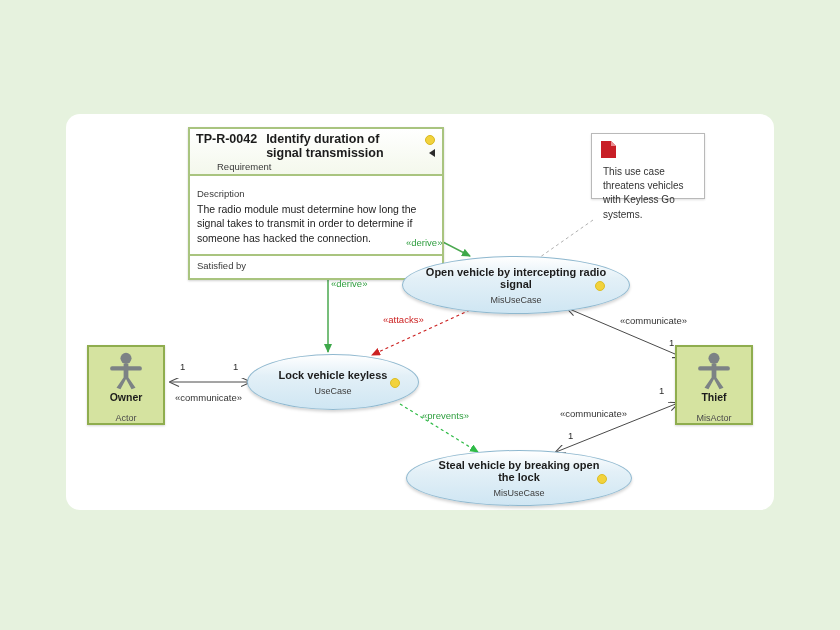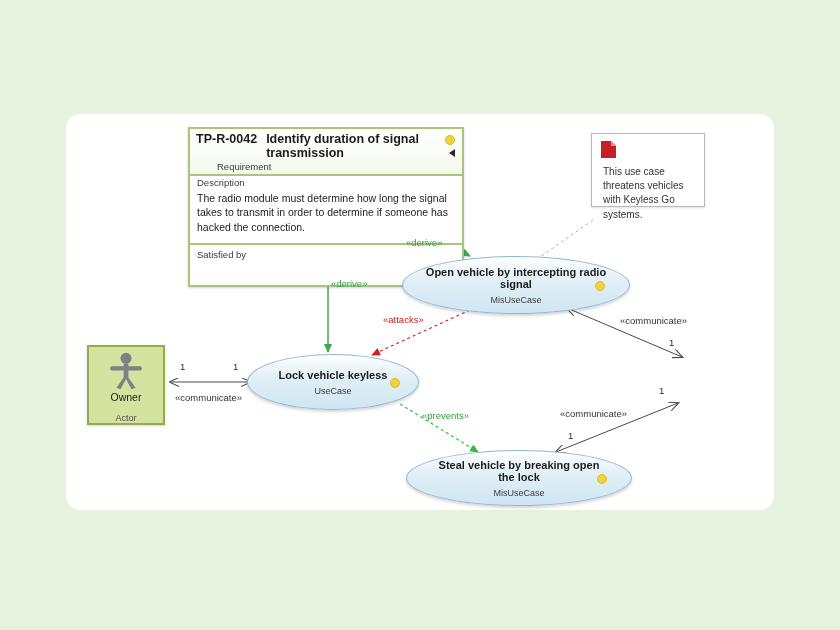--- a/index.html
+++ b/index.html
@@ -30,21 +30,21 @@
     width: 840px;
     height: 630px;
     pointer-events: none;
   }
 
   
   .req-box {
     position: absolute;
     left: 188px;
     top: 127px;
-    width: 276px;
+    width: 256px;
     background: #ffffff;
     border: 2px solid #a9c47f;
     box-sizing: border-box;
     box-shadow: 0 1px 2px rgba(0,0,0,.18);
   }
   .req-head {
     background: linear-gradient(to bottom, #ffffff 0%, #f4f8ec 100%);
     padding: 3px 6px 2px 6px;
     position: relative;
     min-height: 30px;
@@ -86,49 +86,49 @@
     width: 0; height: 0;
     border-top: 4px solid transparent;
     border-bottom: 4px solid transparent;
     border-right: 6px solid #2b2b2b;
   }
   .req-sep {
     height: 2px;
     background: #a9c47f;
   }
   .req-desc {
-    padding: 1px 7px 9px 7px;
+    padding: 12px 7px 9px 7px;
     background: #ffffff;
     border-bottom: 2px solid #a9c47f;
   }
   .req-desc-label {
     font-size: 9.5px;
     color: #3a3a3a;
     margin-bottom: 3px;
   }
   .req-desc-text {
     font-size: 10.5px;
     color: #1c1c1c;
     line-height: 1.38;
   }
   .req-satisfied {
-    padding: 4px 7px 23px 7px;
+    padding: 4px 7px 5px 7px;
     font-size: 9.5px;
     color: #3a3a3a;
     background: #ffffff;
     min-height: 13px;
   }
 
   
   .note-box {
     position: absolute;
     left: 591px;
     top: 133px;
     width: 114px;
-    height: 74px;
+    height: 66px;
     background: #ffffff;
     border: 1px solid #b9b9b9;
     box-sizing: border-box;
     box-shadow: 0 1px 2px rgba(0,0,0,.12);
   }
   .note-icon {
     position: absolute;
     left: 9px; top: 7px;
     width: 15px; height: 17px;
   }
@@ -155,21 +155,21 @@
     align-items: center;
     justify-content: flex-start;
   }
   #actor-owner { left: 87px; top: 345px; }
   #actor-thief { left: 675px; top: 345px; }
   .actor-fig {
     margin-top: 5px;
   }
   .actor-name {
     font-size: 10.5px;
-    font-weight: normal;
+    font-weight: bold;
     color: #1c1c1c;
     margin-top: 1px;
   }
   .actor-stereo {
     font-size: 9px;
     color: #4a4a4a;
     margin-top: 10px;
   }
 
   
@@ -298,20 +298,30 @@
     <svg class="actor-fig" width="48" height="48" viewBox="0 0 48 48" xmlns="http://www.w3.org/2000/svg">
       <circle cx="24" cy="8" r="7" fill="#7c8285"></circle>
       <rect x="21" y="15" width="6" height="17" fill="#7c8285"></rect>
       <rect x="4" y="18" width="40" height="5.5" rx="2.5" fill="#7c8285"></rect>
       <path d="M22.5,30 L12,45 L17,47 L24,34 L31,47 L36,45 L25.5,30 z" fill="#7c8285"></path>
     </svg>
     <div class="actor-name">Owner</div>
     <div class="actor-stereo">Actor</div>
   </div>
 
+  <div class="actor-box" id="actor-thief">
+    <svg class="actor-fig" width="48" height="48" viewBox="0 0 48 48" xmlns="http://www.w3.org/2000/svg">
+      <circle cx="24" cy="8" r="7" fill="#7c8285"></circle>
+      <rect x="21" y="15" width="6" height="17" fill="#7c8285"></rect>
+      <rect x="4" y="18" width="40" height="5.5" rx="2.5" fill="#7c8285"></rect>
+      <path d="M22.5,30 L12,45 L17,47 L24,34 L31,47 L36,45 L25.5,30 z" fill="#7c8285"></path>
+    </svg>
+    <div class="actor-name">Thief</div>
+    <div class="actor-stereo">MisActor</div>
+  </div>
 
   <div class="uc" id="uc-open">
     <div class="uc-name">Open vehicle by intercepting radio signal</div>
     <div class="uc-stereo">MisUseCase</div>
     <div class="uc-dot"></div>
   </div>
 
   <div class="uc" id="uc-lock">
     <div class="uc-name">Lock vehicle keyless</div>
     <div class="uc-stereo">UseCase</div>

